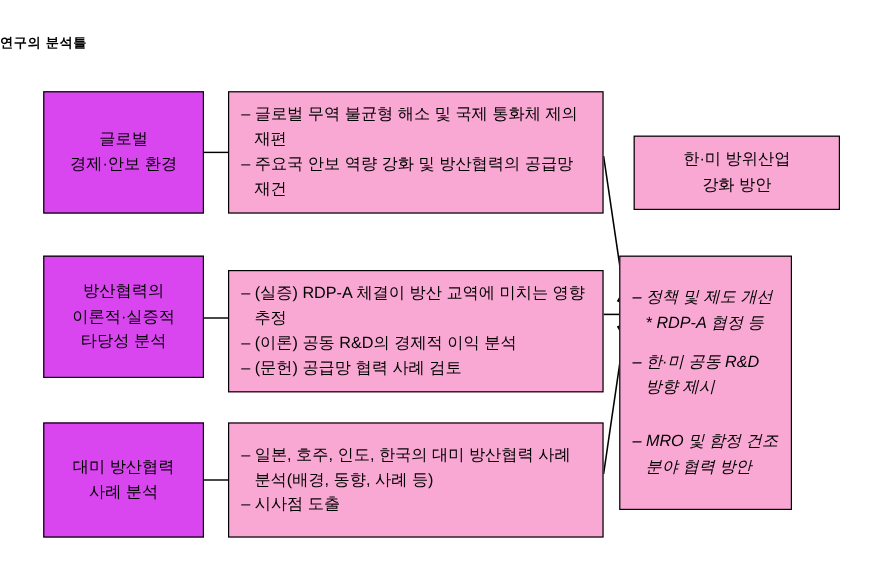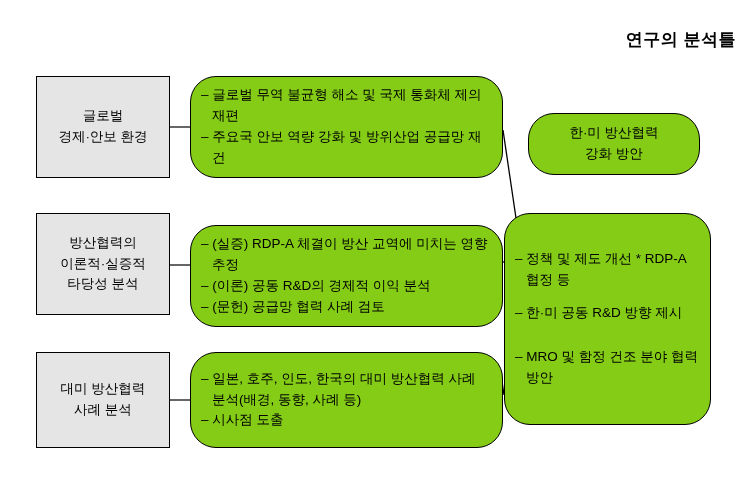--- a/index.html
+++ b/index.html
@@ -17,44 +17,43 @@
   #canvas {
     position: relative;
     width: 736px;
     height: 488px;
   }
   .title {
     position: absolute;
     left: 0;
     top: 28px;
     width: 736px;
-    text-align: right;
-    font-size: 17px;
+    text-align: left;
+    font-size: 11px;
     font-weight: bold;
     letter-spacing: 0.5px;
   }
   .box {
     position: absolute;
     box-sizing: border-box;
     border: 1px solid #000000;
     display: flex;
     align-items: center;
     font-size: 13.5px;
     line-height: 1.55;
   }
   .box.gray {
-    background: #e5e5e5;
+    background: #d946ef;
     justify-content: center;
     text-align: center;
   }
   .box.white {
-    background: #84cc16;
+    background: #f9a8d4;
     justify-content: flex-start;
     text-align: left;
-    border-radius: 26px;
   }
   .box .inner {
     padding: 4px 10px;
     width: 100%;
   }
   .box.gray .inner {
     padding: 4px 4px;
   }
   .line {
     display: block;
@@ -115,21 +114,21 @@
     <div class="inner">
       <span class="line">대미 방산협력</span>
       <span class="line">사례 분석</span>
     </div>
   </div>
 
   <div class="box white" style="left:190px; top:76px; width:313px; height:102px;">
     <div class="inner">
       <span class="hang">– 글로벌 무역 불균형 해소 및 국제 통화체
 제의 재편</span>
-      <span class="hang">– 주요국 안보 역량 강화 및 방위산업 공급망
+      <span class="hang">– 주요국 안보 역량 강화 및 방산협력의 공급망
 재건</span>
     </div>
   </div>
 
   <div class="box white" style="left:190px; top:225px; width:313px; height:102px;">
     <div class="inner">
       <span class="hang">– (실증) RDP-A 체결이 방산 교역에 미치는
 영향 추정</span>
       <span class="hang">– (이론) 공동 R&amp;D의 경제적 이익 분석</span>
       <span class="hang">– (문헌) 공급망 협력 사례 검토</span>
@@ -139,26 +138,26 @@
   <div class="box white" style="left:190px; top:352px; width:313px; height:96px;justify-content:center;">
     <div class="inner">
       <span class="hang">– 일본, 호주, 인도, 한국의 대미 방산협력
 사례 분석(배경, 동향, 사례 등)</span>
       <span class="hang">– 시사점 도출</span>
     </div>
   </div>
 
   <div class="box white" style="left:528px; top:113px; width:172px; height:62px; justify-content:center; text-align:center;">
     <div class="inner">
-      <span class="line">한·미 방산협력</span>
+      <span class="line">한·미 방위산업</span>
       <span class="line">강화 방안</span>
     </div>
   </div>
 
-  <div class="box white" style="left:504px; top:213px; width:207px; height:212px;">
+  <div class="box white" style="left:516px; top:213px; width:144px; height:212px;font-style:italic;">
     <div class="inner" style="padding:6px 10px;">
       <span class="hang" style="margin-bottom:12px;">– 정책 및 제도 개선
   * RDP-A 협정 등</span>
       <span class="hang" style="margin-bottom:24px;">– 한·미 공동  R&amp;D 방향
   제시</span>
       <span class="hang">– MRO 및 함정 건조 분야
   협력 방안</span>
     </div>
   </div>
 

